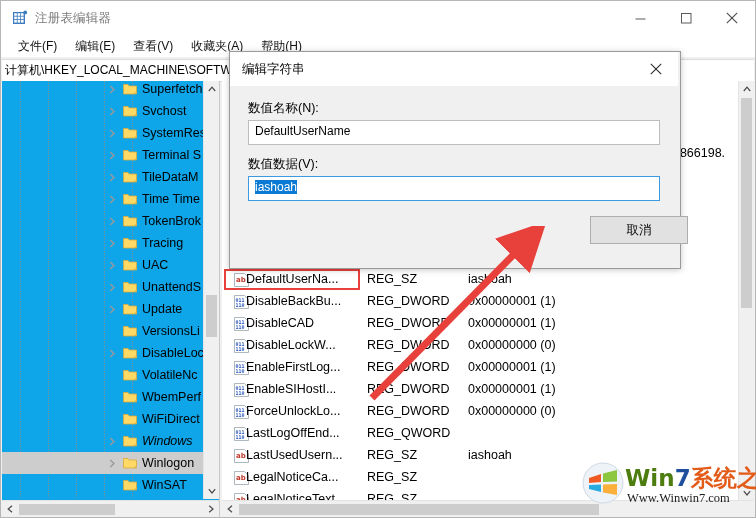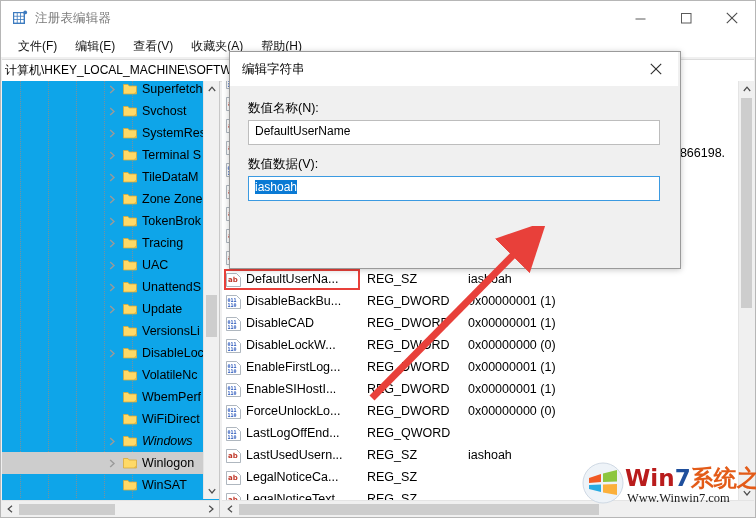--- a/index.html
+++ b/index.html
@@ -57,21 +57,21 @@
       justify-content:center;color:#5a5a5a;font-size:8px;}
   .vsb-thumb{position:absolute;left:2px;width:11px;background:#cdcdcd;}
   .hscroll{position:absolute;left:0;bottom:0;height:16px;background:#f0f0f0;
       border-top:1px solid #e4e4e4;}
   .hsb-arrow{position:absolute;top:0;width:16px;height:16px;display:flex;align-items:center;
       justify-content:center;color:#5a5a5a;font-size:10px;}
   .hsb-thumb{position:absolute;top:3px;height:11px;background:#cdcdcd;}
 
   
   .list-row{position:absolute;left:0;width:516px;height:22px;}
-  .ico{position:absolute;left:4px;top:4px;width:33px;height:14px;}
+  .ico{position:absolute;left:12px;top:4px;width:33px;height:14px;}
   .c-name{position:absolute;left:24px;top:3px;font-size:12.5px;color:#000;white-space:nowrap;}
   .c-type{position:absolute;left:145px;top:3px;font-size:12.5px;color:#000;white-space:nowrap;}
   .c-data{position:absolute;left:246px;top:3px;font-size:12.5px;color:#000;white-space:nowrap;}
   .row-hl{position:absolute;left:2px;width:136px;height:21px;border:2px solid #e8403a;
       box-sizing:border-box;pointer-events:none;}
 
   
   .clip-val{position:absolute;font-size:12.5px;color:#000;white-space:nowrap;}
 
   
@@ -230,21 +230,21 @@
         <div class="tree-row" style="top: 107px;">
           <span class="tw" style="left: 104px;">
             <svg width="7" height="9" viewBox="0 0 7 9">
               <path d="M1.2 1 L5 4.5 L1.2 8" fill="none" stroke="#9a9a9a" stroke-width="1.4"></path>
             </svg>
           </span>
           <span class="folder" style="left: 121px; top: 5px;"><svg width="14" height="12" viewBox="0 0 14 12">
               <path d="M0.5 1.5 L5 1.5 L6.2 3 L13.5 3 L13.5 11 L0.5 11 Z" fill="#ffd966" stroke="#d8a93a" stroke-width="0.8"></path>
               <path d="M10.6 11 L13.5 11 L13.5 8.2 Z" fill="#e0b64a"></path>
             </svg></span>
-          <span class="tree-label" style="left: 140px;">Zone Zone</span>
+          <span class="tree-label" style="left: 140px;">Time Time</span>
         </div>
         <div class="tree-row" style="top: 129px;">
           <span class="tw" style="left: 104px;">
             <svg width="7" height="9" viewBox="0 0 7 9">
               <path d="M1.2 1 L5 4.5 L1.2 8" fill="none" stroke="#9a9a9a" stroke-width="1.4"></path>
             </svg>
           </span>
           <span class="folder" style="left: 121px; top: 5px;"><svg width="14" height="12" viewBox="0 0 14 12">
               <path d="M0.5 1.5 L5 1.5 L6.2 3 L13.5 3 L13.5 11 L0.5 11 Z" fill="#ffd966" stroke="#d8a93a" stroke-width="0.8"></path>
               <path d="M10.6 11 L13.5 11 L13.5 8.2 Z" fill="#e0b64a"></path>
@@ -619,20 +619,21 @@
       <span class="dlg-label" style="left:18px;top:14px;">数值名称(N):</span>
       <div class="dlg-input name" style="left:18px;top:34px;width:412px;height:25px;">
         <span>DefaultUserName</span>
       </div>
 
       <span class="dlg-label" style="left:18px;top:70px;">数值数据(V):</span>
       <div class="dlg-input value" style="left:18px;top:90px;width:412px;height:25px;">
         <span class="sel-text">iashoah</span>
       </div>
 
+      <div class="dlg-btn" style="left:360px;top:130px;width:98px;height:28px;">取消</div>
     </div>
   </div>
 
   <svg class="arrow" viewBox="0 0 200 185">
     <defs>
       <marker id="ah" markerWidth="7" markerHeight="7" refX="3.2" refY="3.5" orient="auto">
         <path d="M0,0 L7,3.5 L0,7 z" fill="#e8403a"></path>
       </marker>
     </defs>
     <line x1="16" y1="172" x2="172" y2="14" stroke="#e8403a" stroke-width="7" marker-end="url(#ah)"></line>
@@ -640,18 +641,18 @@
 
   <div class="wm">
     <svg width="44" height="44" viewBox="0 0 44 44">
       <circle cx="22" cy="22" r="20" fill="#eef3f8" stroke="#cfd9e4" stroke-width="1"></circle>
       <path d="M8 17 L20 13 L20 21 L8 22 Z" fill="#f15a24"></path>
       <path d="M22 12.5 L36 9 L36 20.5 L22 21 Z" fill="#8cc63f"></path>
       <path d="M8 24 L20 23.5 L20 31 L8 28 Z" fill="#29abe2"></path>
       <path d="M22 23.4 L36 23 L36 34 L22 31.5 Z" fill="#fbb03b"></path>
     </svg>
     <span class="wm-text">
-      <span style="color:#b91c1c;">Win</span><span style="color:#1f4f9c;">7</span><span style="color:#e35b18;">系统之家</span>
+      <span style="color:#4d7c0f;">Win</span><span style="color:#1f4f9c;">7</span><span style="color:#e35b18;">系统之家</span>
     </span>
     <span class="wm-sub">Www.Winwin7.com</span>
   </div>
 
 </div>
 
 </body></html>

